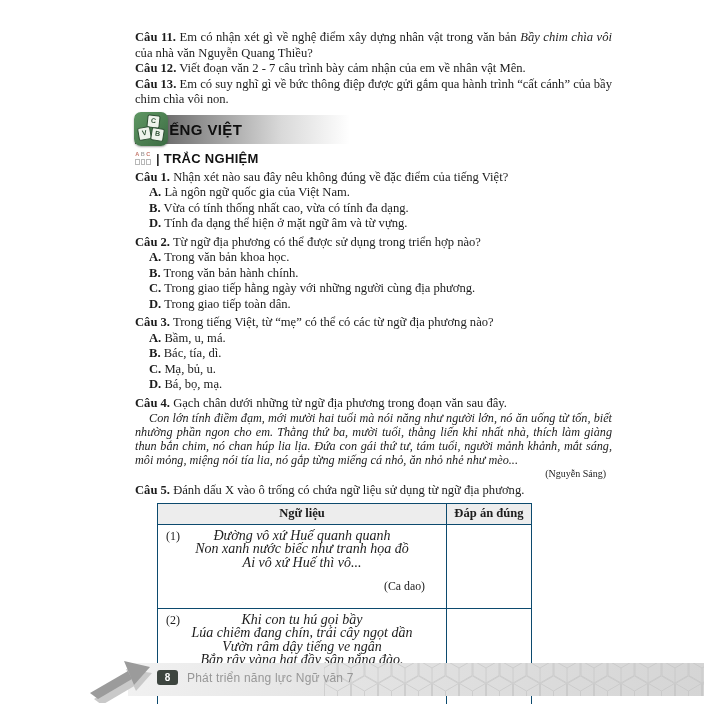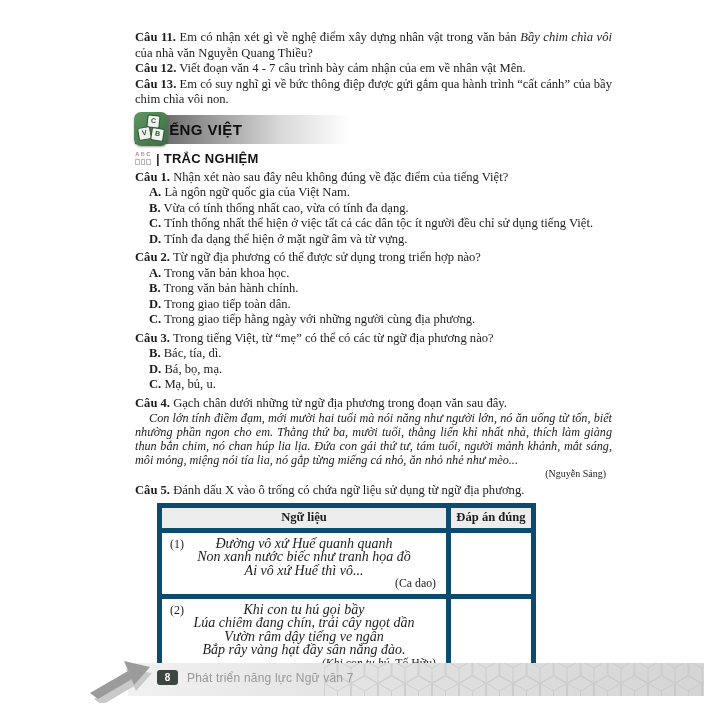--- a/index.html
+++ b/index.html
@@ -40,48 +40,48 @@
   .opt{padding-left:14px;}
   .stem{text-align:justify;}
 
   
   .passage{margin:0;font-size:12.2px;line-height:14px;font-style:italic;text-align:justify;text-indent:14px;}
   .attrib{margin:0;font-size:10px;line-height:13px;text-align:right;padding-right:6px;}
 
   
   .tblwrap{margin:4px 0 0 22px;}
   table.data{border-collapse:collapse;width:374px;table-layout:fixed;}
-  table.data th, table.data td{border:5px solid #0c4a6e;}
+  table.data th, table.data td{border:1px solid #0c4a6e;}
   th.h{height:20px;background:#ededed;font-size:12.6px;font-weight:bold;text-align:center;padding:0;}
   col.c1{width:289px;} col.c2{width:85px;}
   td.cell{position:relative;vertical-align:top;padding:4px 6px 3px 6px;}
   .rownum{position:absolute;left:8px;top:4px;font-size:12px;font-style:normal;}
   .poem-line{font-size:14px;line-height:13.5px;font-style:italic;text-align:center;margin:0;}
-  .poem-src{font-size:11.8px;line-height:13.5px;text-align:right;padding-right:4px;margin:0;}
+  .poem-src{font-size:11.8px;line-height:13.5px;text-align:right;padding-right:4px;margin:11px;}
   .poem-src i{font-style:italic;}
   td.ans{background:#fff;}
 
   
   .footer-band{position:absolute;left:128px;top:663px;width:576px;height:33px;
       background:linear-gradient(90deg,#f1f1f1 0%,#e4e4e4 35%,#d5d5d5 100%);}
   .hexsvg{position:absolute;right:0;top:0;height:33px;width:380px;opacity:.6;}
   .page-badge{position:absolute;left:157px;top:670px;min-width:21px;height:15px;background:#3d453f;
       color:#fff;border-radius:3px;font:bold 10px/15px "Liberation Sans",sans-serif;text-align:center;}
   .footer-text{position:absolute;left:187px;top:671px;font:12px "Liberation Sans",sans-serif;
       color:#979797;letter-spacing:.2px;}
   .arrow-wrap{position:absolute;left:90px;top:655px;}
 </style>
 </head>
 <body>
 
 <div class="page">
   <div class="content">
 
     <p class="q"><b>Câu 11.</b> <span>Em có nhận xét gì về nghệ điểm xây dựng nhân vật trong văn bản </span><i>Bầy chim chìa vôi</i><span> của nhà văn Nguyễn Quang Thiều?</span></p>
-    <p class="q"><b>Câu 12.</b> <span>Viết đoạn văn 4 - 7 câu trình bày cảm nhận của em về nhân vật Mên.</span></p>
+    <p class="q"><b>Câu 12.</b> <span>Viết đoạn văn 2 - 7 câu trình bày cảm nhận của em về nhân vật Mên.</span></p>
     <p class="q"><b>Câu 13.</b> <span>Em có suy nghĩ gì về bức thông điệp được gửi gắm qua hành trình “cất cánh” của bầy chim chìa vôi non.</span></p>
 
     <div class="banner">
       <div class="badge">
         <span class="blk blk1">C</span>
         <span class="blk blk2">V</span>
         <span class="blk blk3">B</span>
       </div>
       <div class="banner-title">TIẾNG VIỆT</div>
     </div>
@@ -100,37 +100,37 @@
         </span>
       </span>
       <span class="vbar">|</span>
       <span class="subtitle">TRẮC NGHIỆM</span>
     </div>
 
     <div class="mcq">
       <p class="stem"><b>Câu 1.</b> <span>Nhận xét nào sau đây nêu không đúng về đặc điểm của tiếng Việt?</span></p>
       <p class="opt"><b>A.</b> <span>Là ngôn ngữ quốc gia của Việt Nam.</span></p>
       <p class="opt"><b>B.</b> <span>Vừa có tính thống nhất cao, vừa có tính đa dạng.</span></p>
-      <p class="opt"><b>C.</b> <span>Tính thống nhất thể hiện ở việc tất cả các dân tộc ít người đều chỉ sử dụng tiếng Việt.</span></p>
       <p class="opt"><b>D.</b> <span>Tính đa dạng thể hiện ở mặt ngữ âm và từ vựng.</span></p>
     </div>
 
     <div class="mcq">
       <p class="stem"><b>Câu 2.</b> <span>Từ ngữ địa phương có thể được sử dụng trong triển hợp nào?</span></p>
       <p class="opt"><b>A.</b> <span>Trong văn bản khoa học.</span></p>
       <p class="opt"><b>B.</b> <span>Trong văn bản hành chính.</span></p>
+      <p class="opt"><b>C.</b> <span>Trong giao tiếp hằng ngày với những người cùng địa phương.</span></p>
       <p class="opt"><b>D.</b> <span>Trong giao tiếp toàn dân.</span></p>
-      <p class="opt"><b>C.</b> <span>Trong giao tiếp hằng ngày với những người cùng địa phương.</span></p>
     </div>
 
     <div class="mcq">
       <p class="stem"><b>Câu 3.</b> <span>Trong tiếng Việt, từ “mẹ” có thể có các từ ngữ địa phương nào?</span></p>
+      <p class="opt"><b>A.</b> <span>Bầm, u, má.</span></p>
       <p class="opt"><b>B.</b> <span>Bác, tía, dì.</span></p>
+      <p class="opt"><b>C.</b> <span>Mạ, bủ, u.</span></p>
       <p class="opt"><b>D.</b> <span>Bá, bọ, mạ.</span></p>
-      <p class="opt"><b>C.</b> <span>Mạ, bủ, u.</span></p>
     </div>
 
     <div class="mcq">
       <p class="stem"><b>Câu 4.</b> <span>Gạch chân dưới những từ ngữ địa phương trong đoạn văn sau đây.</span></p>
     </div>
     <p class="passage">Con lớn tính điềm đạm, mới mười hai tuổi mà nói năng như người lớn, nó ăn uống từ tốn, biết nhường phần ngon cho em. Thằng thứ ba, mười tuổi, thằng liến khỉ nhất nhà, thích làm giàng thun bắn chim, nó chan húp lia lịa. Đứa con gái thứ tư, tám tuổi, người mảnh khảnh, mắt sáng, môi mỏng, miệng nói tía lia, nó gắp từng miếng cá nhỏ, ăn nhỏ nhẻ như mèo...</p>
     <p class="attrib">(Nguyễn Sáng)</p>
 
     <div class="mcq">
       <p class="stem"><b>Câu 5.</b> <span>Đánh dấu X vào ô trống có chứa ngữ liệu sử dụng từ ngữ địa phương.</span></p>

